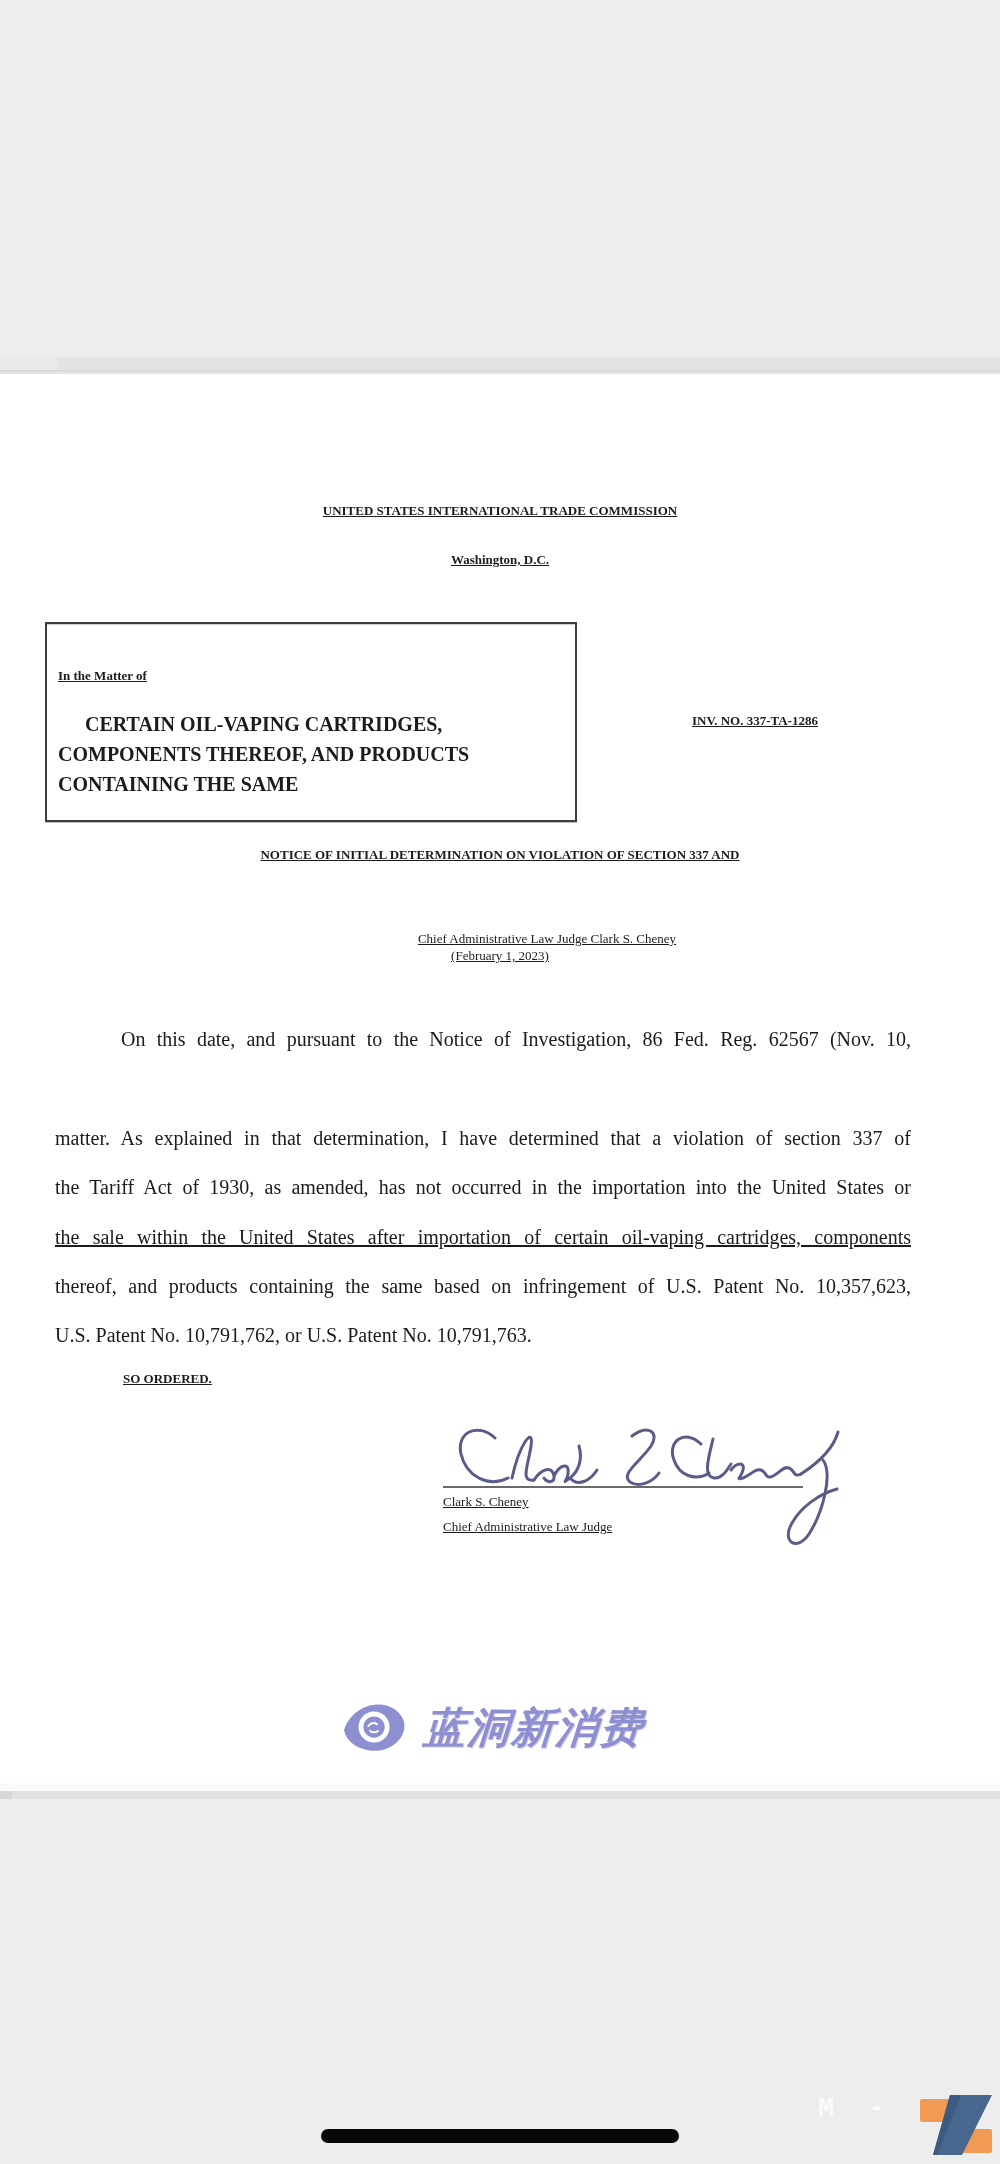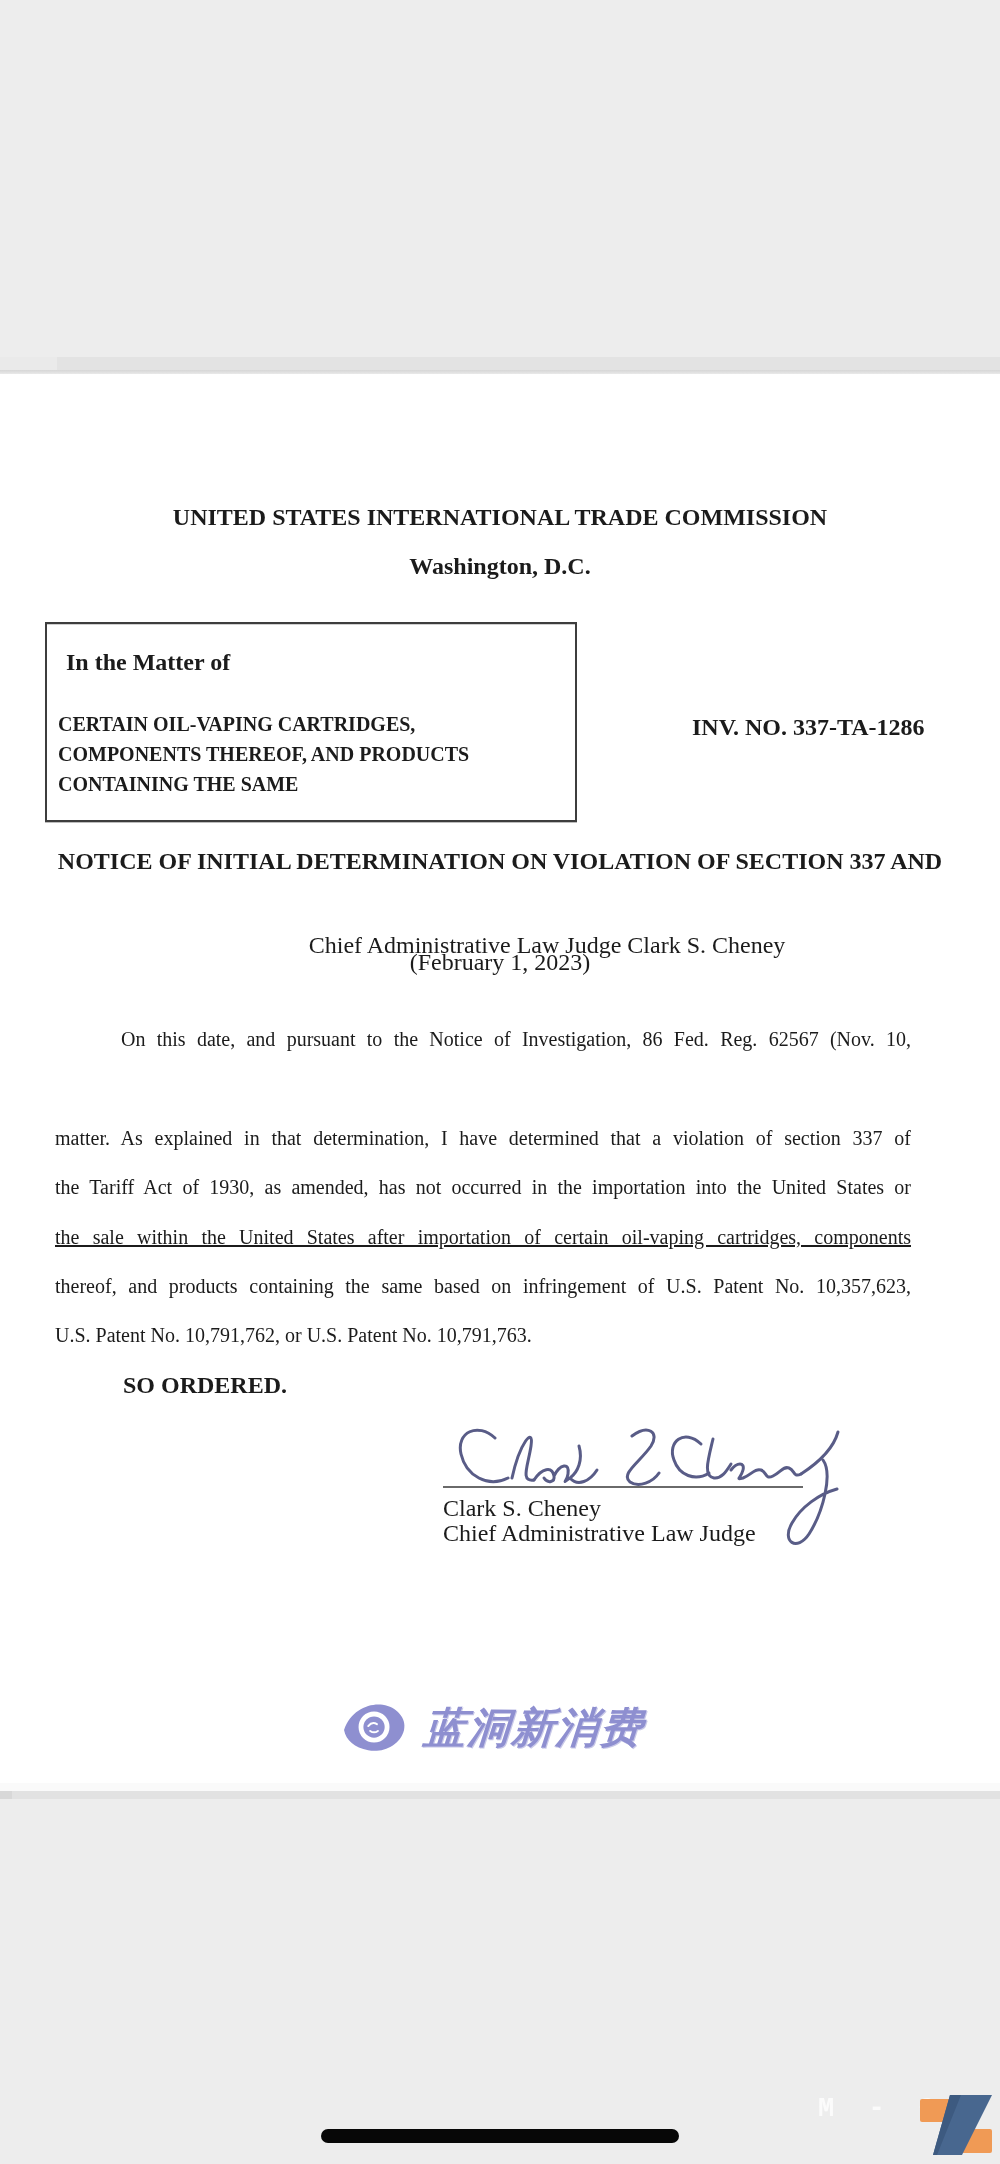--- a/index.html
+++ b/index.html
@@ -14,27 +14,27 @@
   .doc-page{position:absolute;left:0;top:374px;width:1000px;height:1409px;background:#ffffff;color:#1b1b1b;}
 
   .gap-strip-bottom{position:absolute;left:0;top:1783px;width:1000px;height:8px;background:#fafafa;}
   .gap-band-bottom{position:absolute;left:12px;top:1791px;width:988px;height:8px;background:#e2e2e2;}
   .gap-band-bottom-left{position:absolute;left:0;top:1791px;width:12px;height:8px;background:#d8d8d8;}
 
   
   .abs{position:absolute;}
   .ctr{left:0;width:1000px;text-align:center;}
   .b{font-weight:bold;}
-  .t20{font-size:24px;line-height:1.2;}
+  .t20{font-size:13px;line-height:1.2;text-decoration:underline;}
 
   .doc-title{top:129px;}
   .doc-subtitle{top:178px;}
 
   .case-box{position:absolute;left:45px;top:248px;width:528px;height:196px;border:2px solid #3d3d3d;box-shadow:0 1px 0 #bdbdbd, inset 0 1px 0 #cfcfcf;}
-  .case-intro{position:absolute;left:11px;top:24px;margin-left:8px;}
+  .case-intro{position:absolute;left:11px;top:44px;}
   .case-line{position:absolute;left:11px;font-size:20px;font-weight:bold;line-height:30px;}
   .inv-no{left:692px;top:339px;}
 
   .notice-1{top:473px;}
   .notice-2{top:501px;}
   .judge-line{top:557px;padding-left:47px;}
   .date-line{top:574px;}
 
   .body-line{position:absolute;left:55px;width:856px;font-size:20px;line-height:26px;text-align:justify;text-align-last:justify;white-space:normal;}
   .body-line.first{text-indent:66px;}
@@ -65,21 +65,21 @@
   <div class="gap-band-top-left"></div>
   <div class="gap-shadow-top"></div>
 
   <div class="doc-page">
 
     <div class="abs ctr b t20 doc-title">UNITED STATES INTERNATIONAL TRADE COMMISSION</div>
     <div class="abs ctr b t20 doc-subtitle">Washington, D.C.</div>
 
     <div class="case-box">
       <div class="case-intro b t20">In the Matter of</div>
-      <div class="case-line" style="top:85px;">CERTAIN OIL-VAPING CARTRIDGES,</div>
+      <div class="case-line" style="top:85px;margin-left:27px;">CERTAIN OIL-VAPING CARTRIDGES,</div>
       <div class="case-line" style="top:115px;font-family:Liberation Serif, serif;">COMPONENTS THEREOF, AND PRODUCTS</div>
       <div class="case-line" style="top:145px;">CONTAINING THE SAME</div>
     </div>
 
     <div class="abs b t20 inv-no">INV. NO. 337-TA-1286</div>
 
     <div class="abs ctr b t20 notice-1">NOTICE OF INITIAL DETERMINATION ON VIOLATION OF SECTION 337 AND</div>
 
     <div class="abs ctr t20 judge-line">Chief Administrative Law Judge Clark S. Cheney</div>
     <div class="abs ctr t20 date-line">(February 1, 2023)</div>

